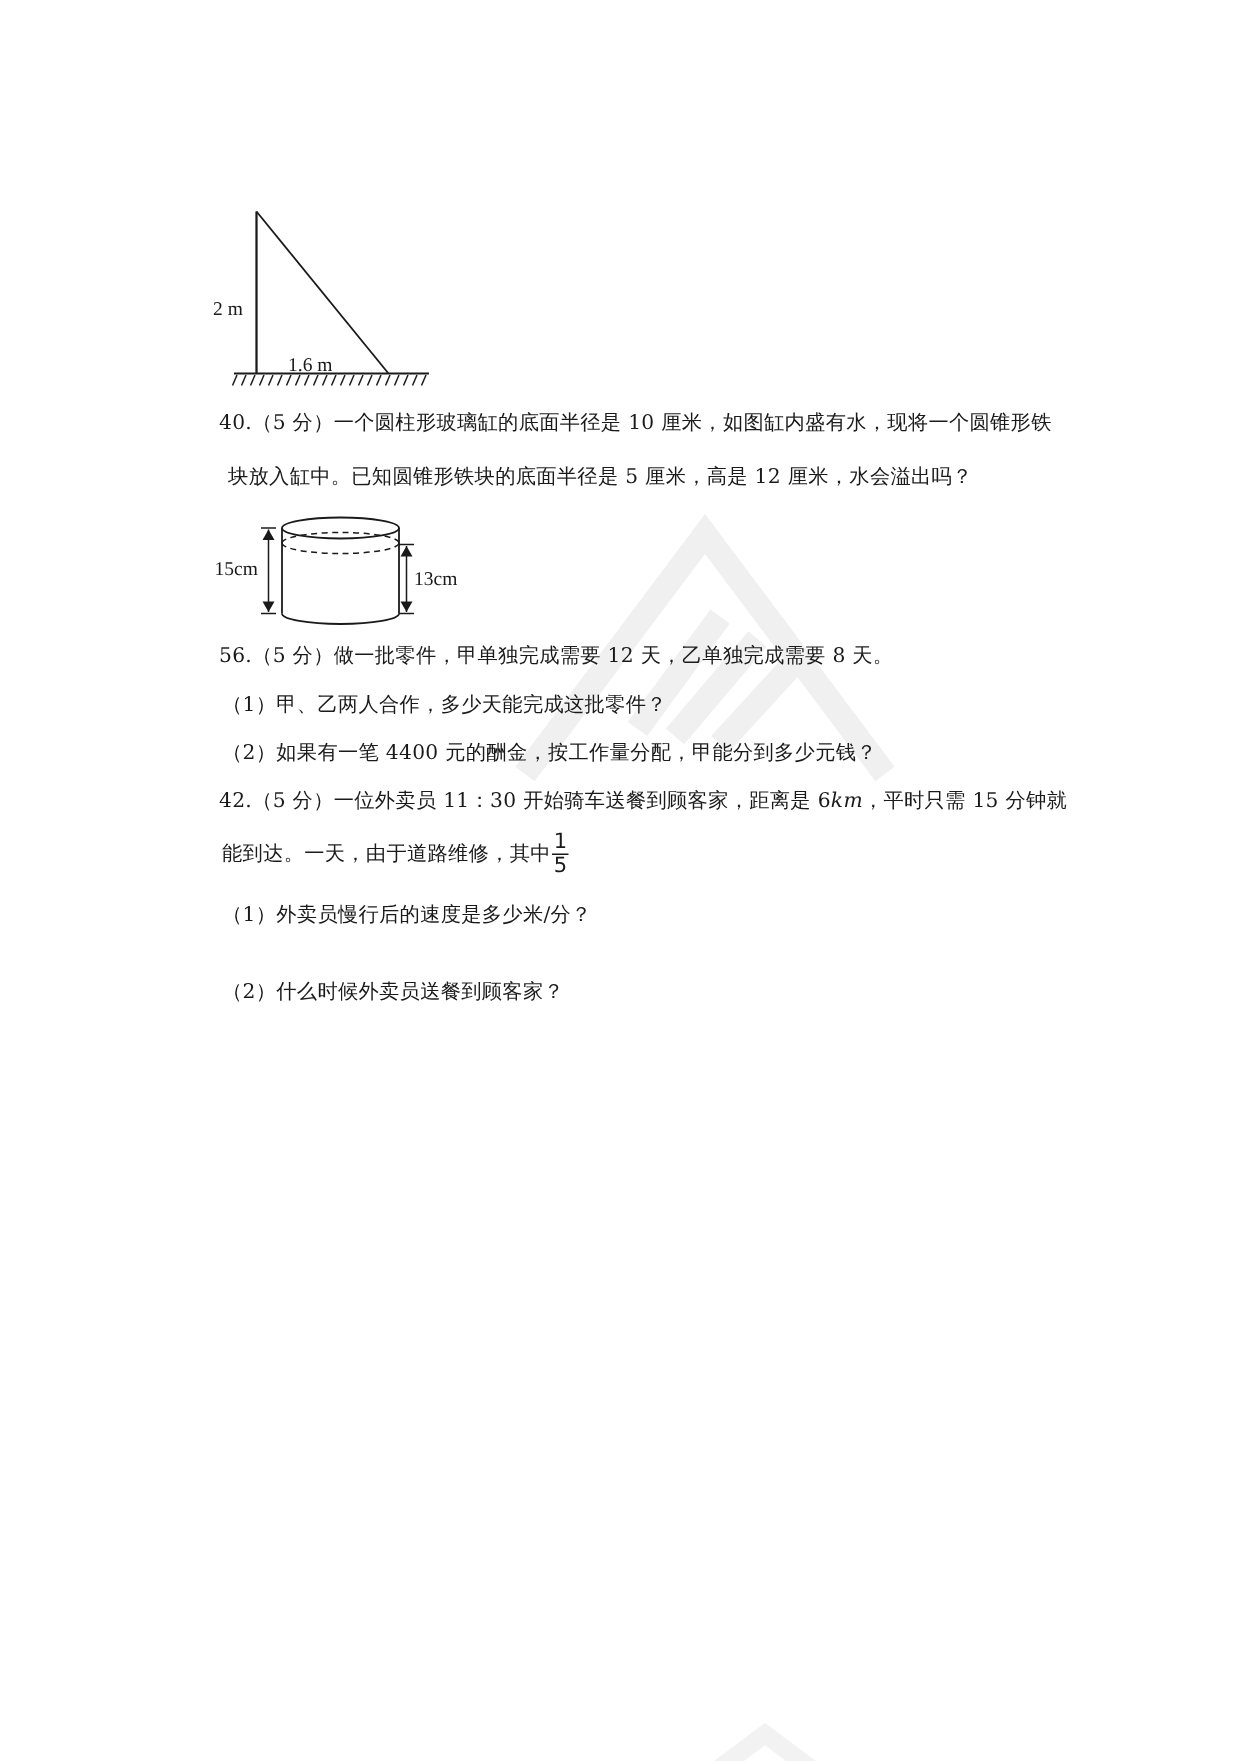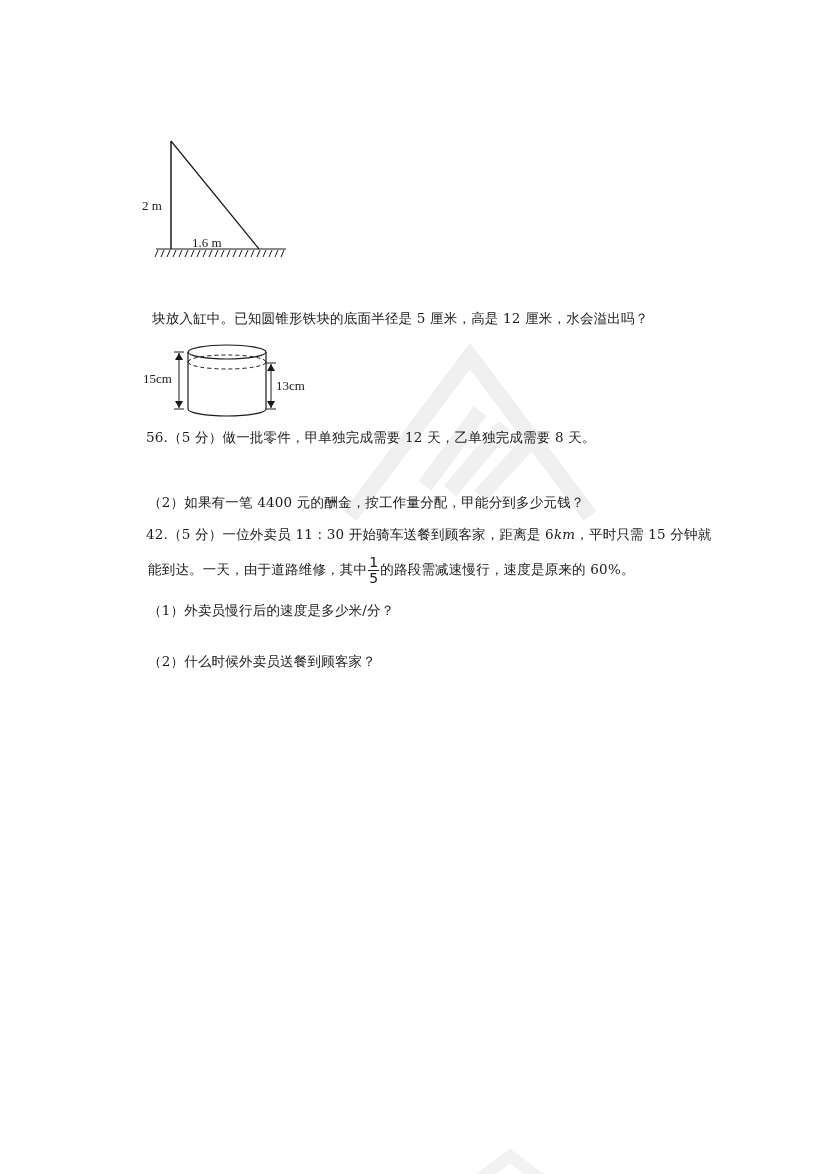--- a/index.html
+++ b/index.html
@@ -59,20 +59,23 @@
         <line x1="120" y1="119" x2="117" y2="126"></line>
       <line x1="126" y1="119" x2="123" y2="126"></line>
         <line x1="132" y1="119" x2="129" y2="126"></line>
       <line x1="138" y1="119" x2="135" y2="126"></line>
         <line x1="144" y1="119" x2="141" y2="126"></line>
     </g>
     <text x="2" y="79" font-size="13" fill="#1a1a1a">2 m</text>
     <text x="52" y="116" font-size="13" fill="#1a1a1a">1.6 m</text>
   </svg>
 
+  <div class="line" style="top:236px;">
+    <span>40.</span><span>（5 分）</span><span>一个圆柱形玻璃缸的底面半径是 10 厘米，如图缸内盛有水，现将一个圆锥形铁</span>
+  </div>
   <div class="line indent" style="top:272px;left:152px;">块放入缸中。已知圆锥形铁块的底面半径是 5 厘米，高是 12 厘米，水会溢出吗？</div>
 
   <svg style="position:absolute;left:140px;top:300px;" width="200" height="85" viewBox="0 0 200 85">
     <ellipse cx="87" cy="16" rx="39" ry="7" fill="none" stroke="#1a1a1a" stroke-width="1.2"></ellipse>
     <path d="M48 26 A39 7 0 0 1 126 26" fill="none" stroke="#1a1a1a" stroke-width="1" stroke-dasharray="4,3"></path>
     <path d="M48 26 A39 7 0 0 0 126 26" fill="none" stroke="#1a1a1a" stroke-width="1" stroke-dasharray="4,3"></path>
     <line x1="48" y1="16" x2="48" y2="73" stroke="#1a1a1a" stroke-width="1.2"></line>
     <line x1="126" y1="16" x2="126" y2="73" stroke="#1a1a1a" stroke-width="1.2"></line>
     <path d="M48 73 A39 7 0 0 0 126 73" fill="none" stroke="#1a1a1a" stroke-width="1.2"></path>
 
@@ -87,24 +90,25 @@
     <line x1="131" y1="28" x2="131" y2="72" stroke="#1a1a1a"></line>
     <path d="M127 35 L131 28 L135 35" fill="#1a1a1a"></path>
     <path d="M127 65 L131 72 L135 65" fill="#1a1a1a"></path>
     <text x="3" y="47" font-size="13" fill="#1a1a1a">15cm</text>
     <text x="136" y="54" font-size="13" fill="#1a1a1a">13cm</text>
   </svg>
 
   <div class="line" style="top:391px;">
     <span>56.</span><span>（5 分）</span><span>做一批零件，甲单独完成需要 12 天，乙单独完成需要 8 天。</span>
   </div>
+  <div class="line sub" style="top:424px;">（1）甲、乙两人合作，多少天能完成这批零件？</div>
   <div class="line sub" style="top:456px;">（2）如果有一笔 4400 元的酬金，按工作量分配，甲能分到多少元钱？</div>
 
   <div class="line" style="top:488px;">
     <span>42.</span><span>（5 分）</span><span>一位外卖员 11：30 开始骑车送餐到顾客家，距离是 6</span><em>km</em><span>，平时只需 15 分钟就</span>
   </div>
   <div class="line indent" style="top:517px;left:148px;line-height:32px;">
-    <span>能到达。一天，由于道路维修，其中</span><span class="frac"><span class="num">1</span><span class="den">5</span></span><span>的路段需减速慢行，速度是原来的 60%。</span>
+    <span>能到达。一天，由于道路维修，其中</span><span class="frac"><span class="num">1</span><span class="den">5</span></span>
   </div>
   <div class="line sub" style="top:564px;">（1）外卖员慢行后的速度是多少米/分？</div>
   <div class="line sub" style="top:615px;">（2）什么时候外卖员送餐到顾客家？</div>
 
 </div>
 
 </body></html>

